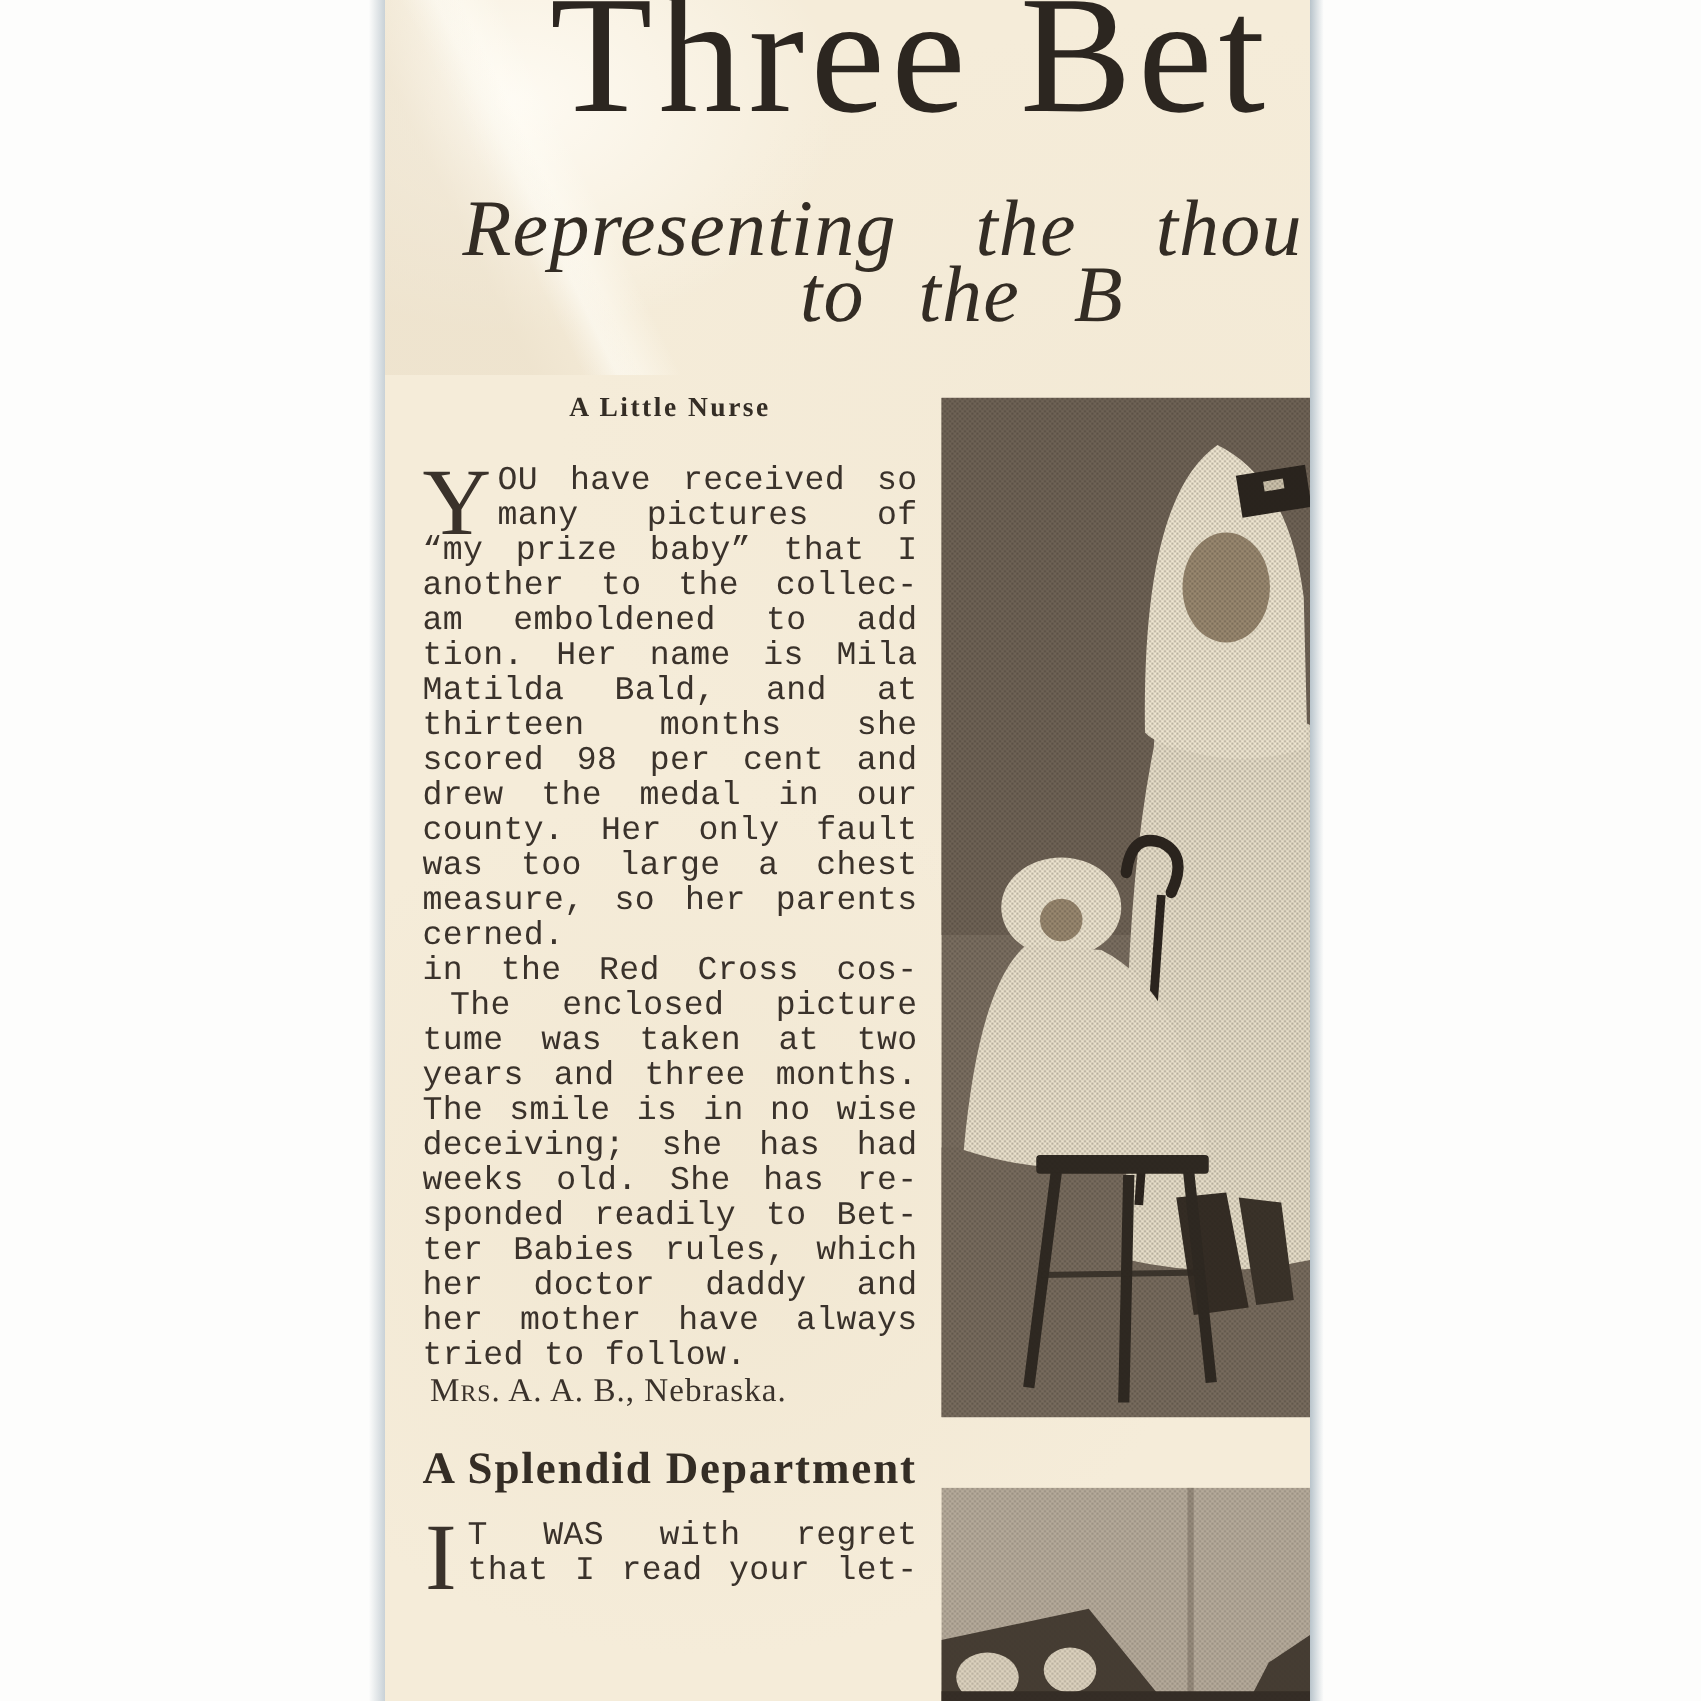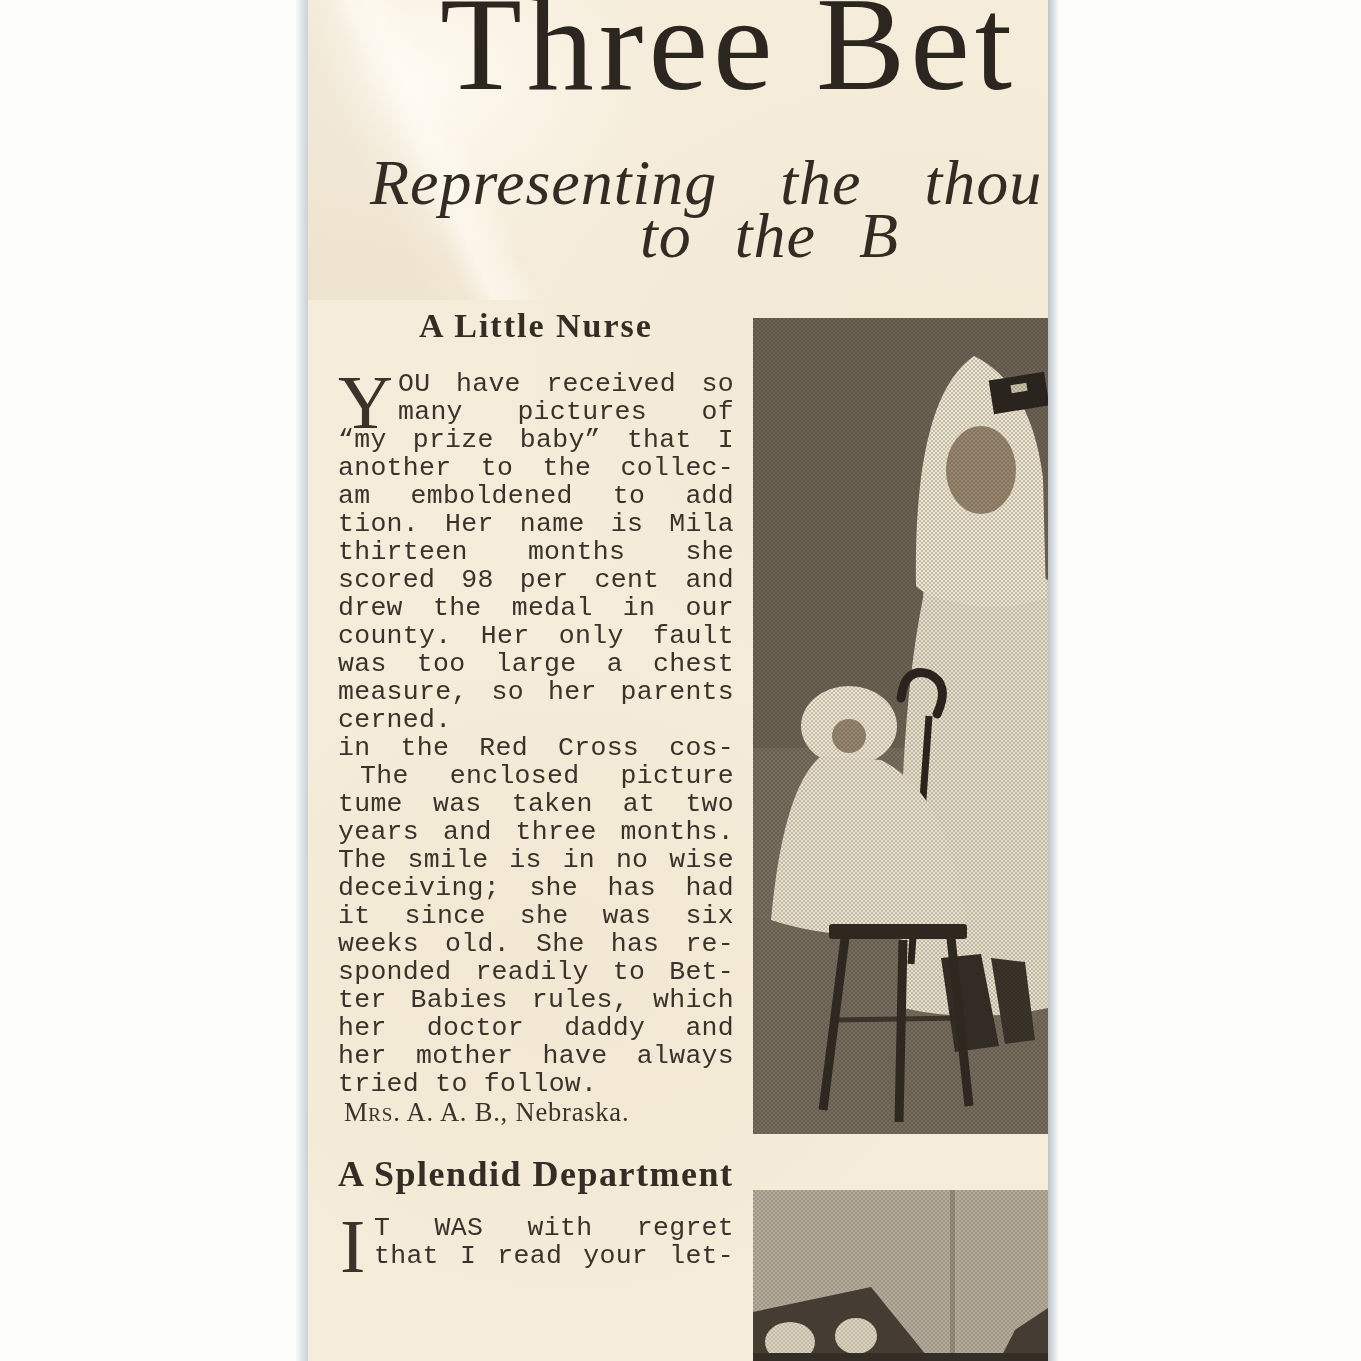--- a/index.html
+++ b/index.html
@@ -35,21 +35,21 @@
   }
   .sub2{
     position:absolute;left:332px;top:200px;white-space:nowrap;font-style:italic;
     font-size:64px;line-height:72px;word-spacing:26px;letter-spacing:1px;color:#332c24;
   }
   
   .col{
     position:absolute;left:30px;top:312px;width:396px;color:#3a322b;
     font-size:26.5px;line-height:28px;letter-spacing:0.3px;
   }
-  .h-center{font-weight:bold;font-size:34px;letter-spacing:2px;text-align:center;color:#342d25;margin:0 0 30px 0;}
+  .h-center{font-weight:bold;font-size:22px;letter-spacing:2px;text-align:center;color:#342d25;margin:0 0 30px 0;}
   .h-left{font-weight:bold;font-size:36px;letter-spacing:1.5px;text-align:left;color:#342d25;margin:34px 0 26px 0;}
   .para{position:relative;margin:0;}
   .line{height:28px;line-height:28px;text-align:justify;text-align-last:justify;overflow:hidden;font-family:Liberation Mono, monospace;}
   .line.last{text-align:right;text-align-last:left;}
   .line.ind{padding-left:60px;}
   .line.ind3{padding-left:36px;}
   .line.findent{padding-left:22px;}
   .drop-cap{position:absolute;left:0;top:-6px;font-size:76px;line-height:1;color:#3a322b;}
   .drop-cap.narrow{left:2px;}
   .signature{height:28px;line-height:28px;padding-left:6px;letter-spacing:0.8px;}
@@ -80,37 +80,37 @@
       <div class="h-center">A Little Nurse</div>
 
       <div class="para">
         <span class="drop-cap">Y</span>
         <div class="line ind">OU have received so</div>
         <div class="line ind">many pictures of</div>
         <div class="line">“my prize baby” that I</div>
         <div class="line">another to the collec-</div>
         <div class="line">am emboldened to add</div>
         <div class="line">tion.  Her name is Mila</div>
+        <div class="line">Matilda Bald, and at</div>
         <div class="line">thirteen months she</div>
         <div class="line">scored 98 per cent and</div>
         <div class="line">drew the medal in our</div>
         <div class="line">county.  Her only fault</div>
         <div class="line">was too large a chest</div>
         <div class="line">measure, so her parents</div>
         <div class="line last">cerned.</div>
       </div>
 
       <div class="para">
         <div class="line">in the Red Cross cos-</div>
         <div class="line findent">The enclosed picture</div>
         <div class="line">tume was taken at two</div>
         <div class="line">years and three months.</div>
         <div class="line">The smile is in no wise</div>
         <div class="line">deceiving; she has had</div>
-        <div class="line">it since she was six</div>
         <div class="line">weeks old.  She has re-</div>
         <div class="line">sponded readily to Bet-</div>
         <div class="line">ter Babies rules, which</div>
         <div class="line">her doctor daddy and</div>
         <div class="line">her mother have always</div>
         <div class="line last">tried to follow.</div>
       </div>
 
       <div class="signature"><span class="sc">Mrs. A. A. B.,</span><span> Nebraska.</span></div>
 

